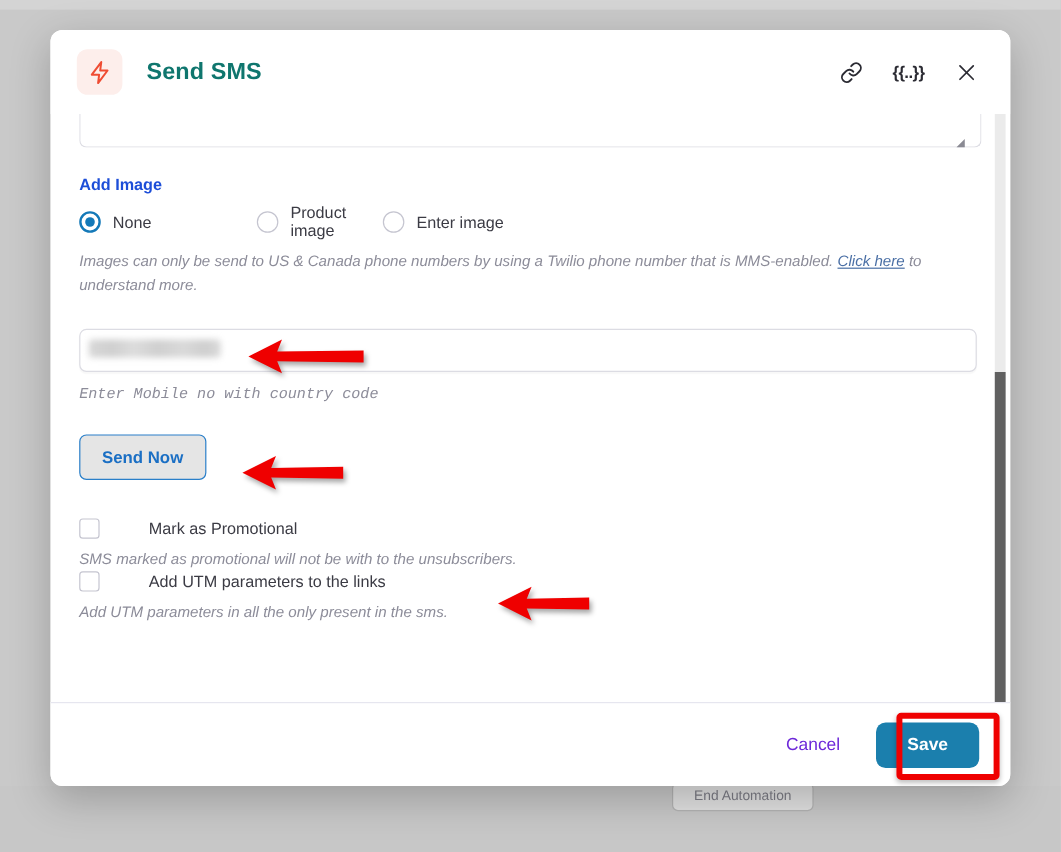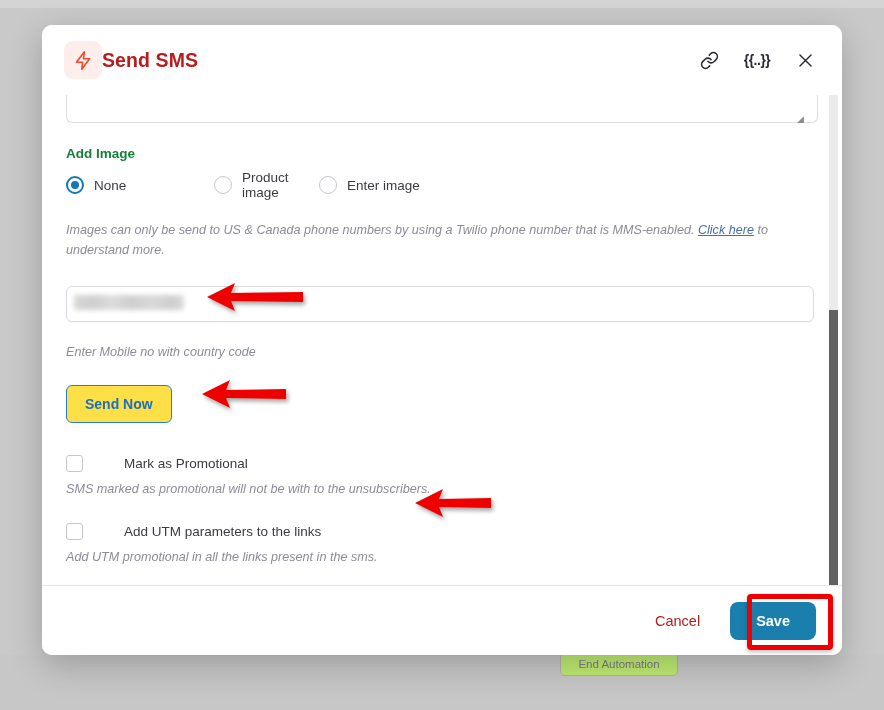--- a/index.html
+++ b/index.html
@@ -35,21 +35,21 @@
     background: #c7c7c7;
   }
   #bg-node-end-automation {
     position: absolute;
     left: 560px;
     top: 652px;
     width: 118px;
     height: 24px;
     border: 1px solid #b0b0b0;
     border-radius: 5px;
-    background: #bef264;
+    background: #e5e5e5;
     color: #6f6f7a;
     font-size: 11.5px;
     display: flex;
     align-items: center;
     justify-content: center;
     opacity: .85;
   }
 
   
   #modal {
@@ -78,23 +78,24 @@
   #header-app-icon {
     width: 38px; height: 38px;
     border-radius: 9px;
     background: #fdeeeb;
     display: flex;
     align-items: center;
     justify-content: center;
     flex: 0 0 38px;
   }
   #modal-title {
+    margin-left: 20px;
     font-size: 19.5px;
     font-weight: 600;
-    color: #b91c1c;
+    color: #0f766e;
     letter-spacing: .1px;
   }
   #header-actions {
     margin-left: auto;
     display: flex;
     align-items: center;
     gap: 22px;
   }
   .hdr-icon-btn {
     width: 26px; height: 26px;
@@ -167,21 +168,21 @@
     width: 9px; height: 9px;
     cursor: nwse-resize;
     color: #8a8a93;
     font-size: 9px;
     line-height: 9px;
   }
 
   .field-label {
     font-size: 13.5px;
     font-weight: 600;
-    color: #15803d;
+    color: #1d4ed8;
     margin-bottom: 9px;
   }
 
   
   #add-image-section { margin-top: 23px; }
   #radio-row {
     display: flex;
     align-items: center;
     gap: 0;
   }
@@ -216,21 +217,21 @@
     margin-left: 10px;
     font-size: 13.5px;
     color: #3b3b44;
   }
 
   .helper-text {
     font-size: 12.6px;
     font-style: italic;
     color: #8c8c99;
     line-height: 1.55;
-    margin-top: 21px;
+    margin-top: 9px;
     max-width: 745px;
   }
   .helper-link {
     color: #4a6fa5;
     text-decoration: underline;
     font-style: italic;
     cursor: pointer;
   }
 
   
@@ -251,40 +252,40 @@
   }
   #test-phone-redaction {
     position: absolute;
     left: 8px; top: 9px;
     width: 110px; height: 15px;
     border-radius: 3px;
     background: linear-gradient(90deg,#d7d7d7 0%,#cfcfcf 18%,#dcdcdc 34%,#cfcfcf 52%,#d9d9d9 72%,#cecece 88%,#dadada 100%);
     filter: blur(2.6px);
     pointer-events: none;
   }
-  #test-phone-helper { margin-top: 21px; }
+  #test-phone-helper { margin-top: 10px; font-family: Liberation Mono, monospace; }
 
   
   #send-now-section { margin-top: 22px; position: relative; }
   #send-now-button {
     height: 38px;
     padding: 0 18px;
     border: 1.4px solid #2a7fc9;
     border-radius: 6px;
-    background: #fde047;
+    background: #e5e5e5;
     color: #1b6fc4;
     font-size: 14px;
     font-weight: 600;
     font-family: "Liberation Sans", sans-serif;
     cursor: pointer;
   }
 
   
   #checkbox-section-promo { margin-top: 32px; }
-  #checkbox-section-utm { margin-top: 24px; }
+  #checkbox-section-utm { }
   .checkbox-row {
     display: flex;
     align-items: center;
     cursor: pointer;
     gap: 29px;
   }
   .checkbox-box {
     width: 17px; height: 17px;
     border: 1.5px solid #c5c5d0;
     border-radius: 3px;
@@ -307,21 +308,21 @@
     align-items: center;
     justify-content: flex-end;
     padding-right: 26px;
     gap: 26px;
     background: #fff;
   }
   #cancel-button {
     background: none;
     border: none;
     font-size: 14.5px;
-    color: #b91c1c;
+    color: #6d28d9;
     font-family: "Liberation Sans", sans-serif;
     cursor: pointer;
     padding: 6px 4px;
   }
   #save-button {
     height: 38px;
     padding: 0 26px;
     border: none;
     border-radius: 8px;
     background: #1b7fad;
@@ -441,21 +442,21 @@
         <span class="checkbox-label">Mark as Promotional</span>
       </label>
       <div class="helper-text checkbox-helper">SMS marked as promotional will not be with to the unsubscribers.</div>
     </div>
 
     <div id="checkbox-section-utm">
       <label class="checkbox-row">
         <span class="checkbox-box"></span>
         <span class="checkbox-label">Add UTM parameters to the links</span>
       </label>
-      <div class="helper-text checkbox-helper">Add UTM promotional in all the links present in the sms.</div>
+      <div class="helper-text checkbox-helper">Add UTM parameters in all the only present in the sms.</div>
     </div>
 
   </div>
 
   <div id="modal-footer">
     <button id="cancel-button">Cancel</button>
     <button id="save-button">Save</button>
   </div>
 </div>
 

